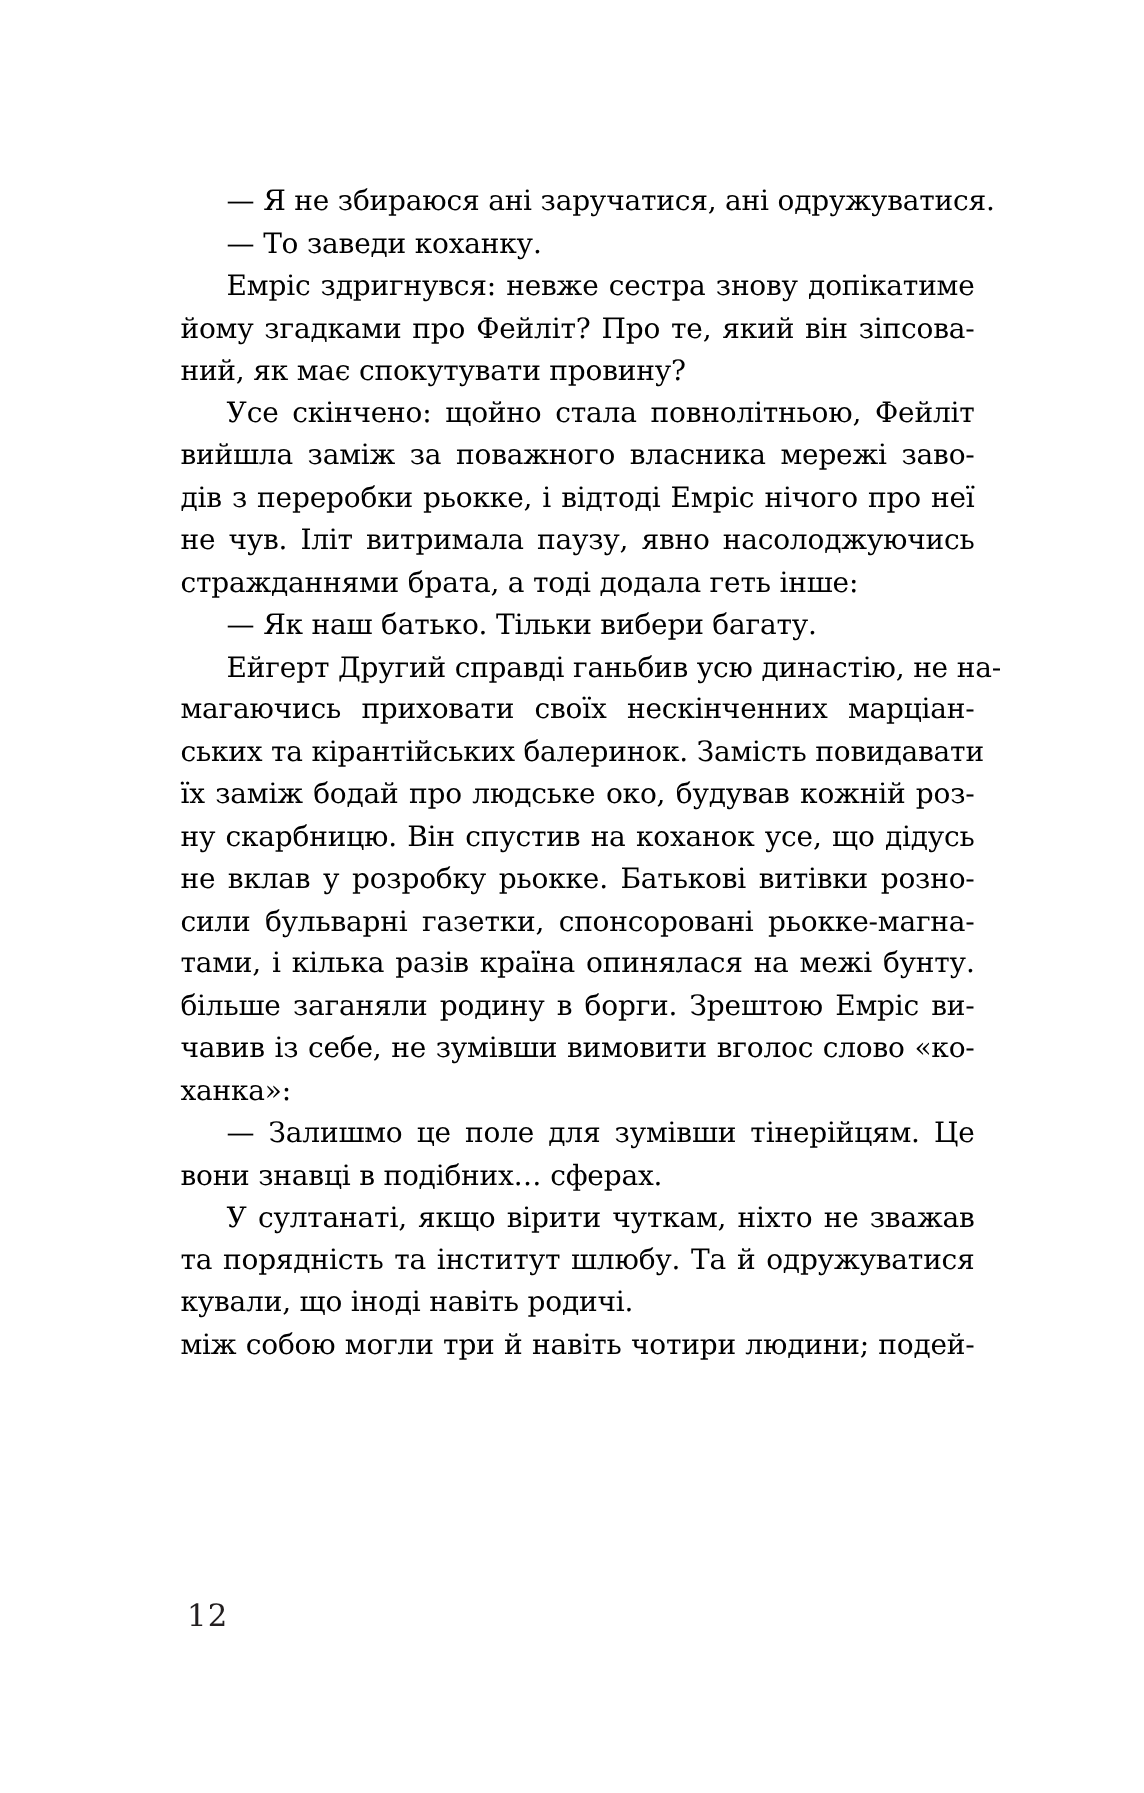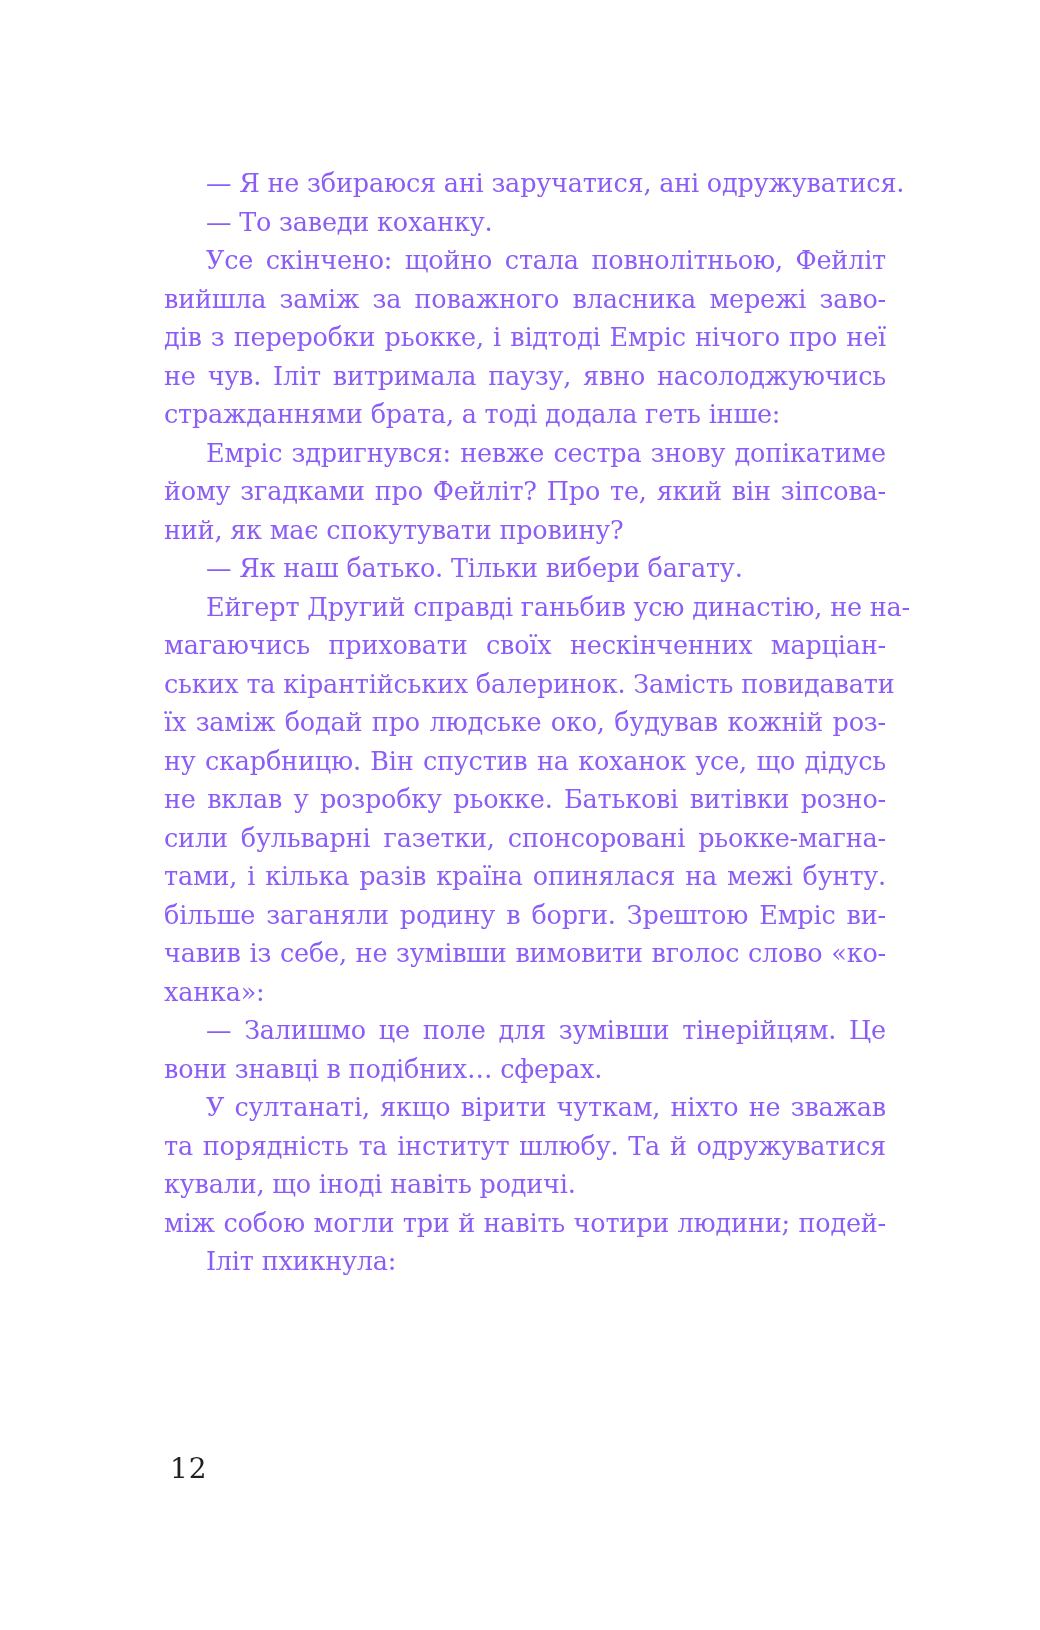--- a/index.html
+++ b/index.html
@@ -18,21 +18,21 @@
       left: 164px;
       top: 164px;
       width: 722px;
     }
     .line {
       display: block;
       height: 38.5px;
       line-height: 38.5px;
       font-family: "DejaVu Serif", "Liberation Serif", serif;
       font-size: 25.5px;
-      color: #8b5cf6;
+      color: #000000;
       white-space: nowrap;
       text-align: justify;
       text-align-last: justify;
       letter-spacing: -0.2px;
     }
     .line.indent {
       padding-left: 42px;
     }
     .line.last {
       text-align-last: left;
@@ -54,31 +54,31 @@
 
   <div>
     <span class="line indent last">— Я не збираюся ані заручатися, ані одружуватися.</span>
   </div>
 
   <div>
     <span class="line indent last">— То заведи коханку.</span>
   </div>
 
   <div>
+    <span class="line indent">Емріс здригнувся: невже сестра знову допікатиме</span>
+    <span class="line">йому згадками про Фейліт? Про те, який він зіпсова-</span>
+    <span class="line last">ний, як має спокутувати провину?</span>
+  </div>
+
+  <div>
     <span class="line indent">Усе скінчено: щойно стала повнолітньою, Фейліт</span>
     <span class="line">вийшла заміж за поважного власника мережі заво-</span>
     <span class="line">дів з переробки рьокке, і відтоді Емріс нічого про неї</span>
     <span class="line">не чув. Іліт витримала паузу, явно насолоджуючись</span>
     <span class="line last">стражданнями брата, а тоді додала геть інше:</span>
-  </div>
-
-  <div>
-    <span class="line indent">Емріс здригнувся: невже сестра знову допікатиме</span>
-    <span class="line">йому згадками про Фейліт? Про те, який він зіпсова-</span>
-    <span class="line last">ний, як має спокутувати провину?</span>
   </div>
 
   <div>
     <span class="line indent last">— Як наш батько. Тільки вибери багату.</span>
   </div>
 
   <div>
     <span class="line indent">Ейгерт Другий справді ганьбив усю династію, не на-</span>
     <span class="line">магаючись приховати своїх нескінченних марціан-</span>
     <span class="line">ських та кірантійських балеринок. Замість повидавати</span>
@@ -97,18 +97,15 @@
     <span class="line last">вони знавці в подібних… сферах.</span>
   </div>
 
   <div>
     <span class="line indent">У султанаті, якщо вірити чуткам, ніхто не зважав</span>
     <span class="line">та порядність та інститут шлюбу. Та й одружуватися</span>
     <span class="line last">кували, що іноді навіть родичі.</span>
     <span class="line">між собою могли три й навіть чотири людини; подей-</span>
   </div>
 
-  <div>
-    <span class="line indent last">Іліт пхикнула:</span>
-  </div>
 </div>
 
 <div class="page-number">12</div>
 
 </body></html>

